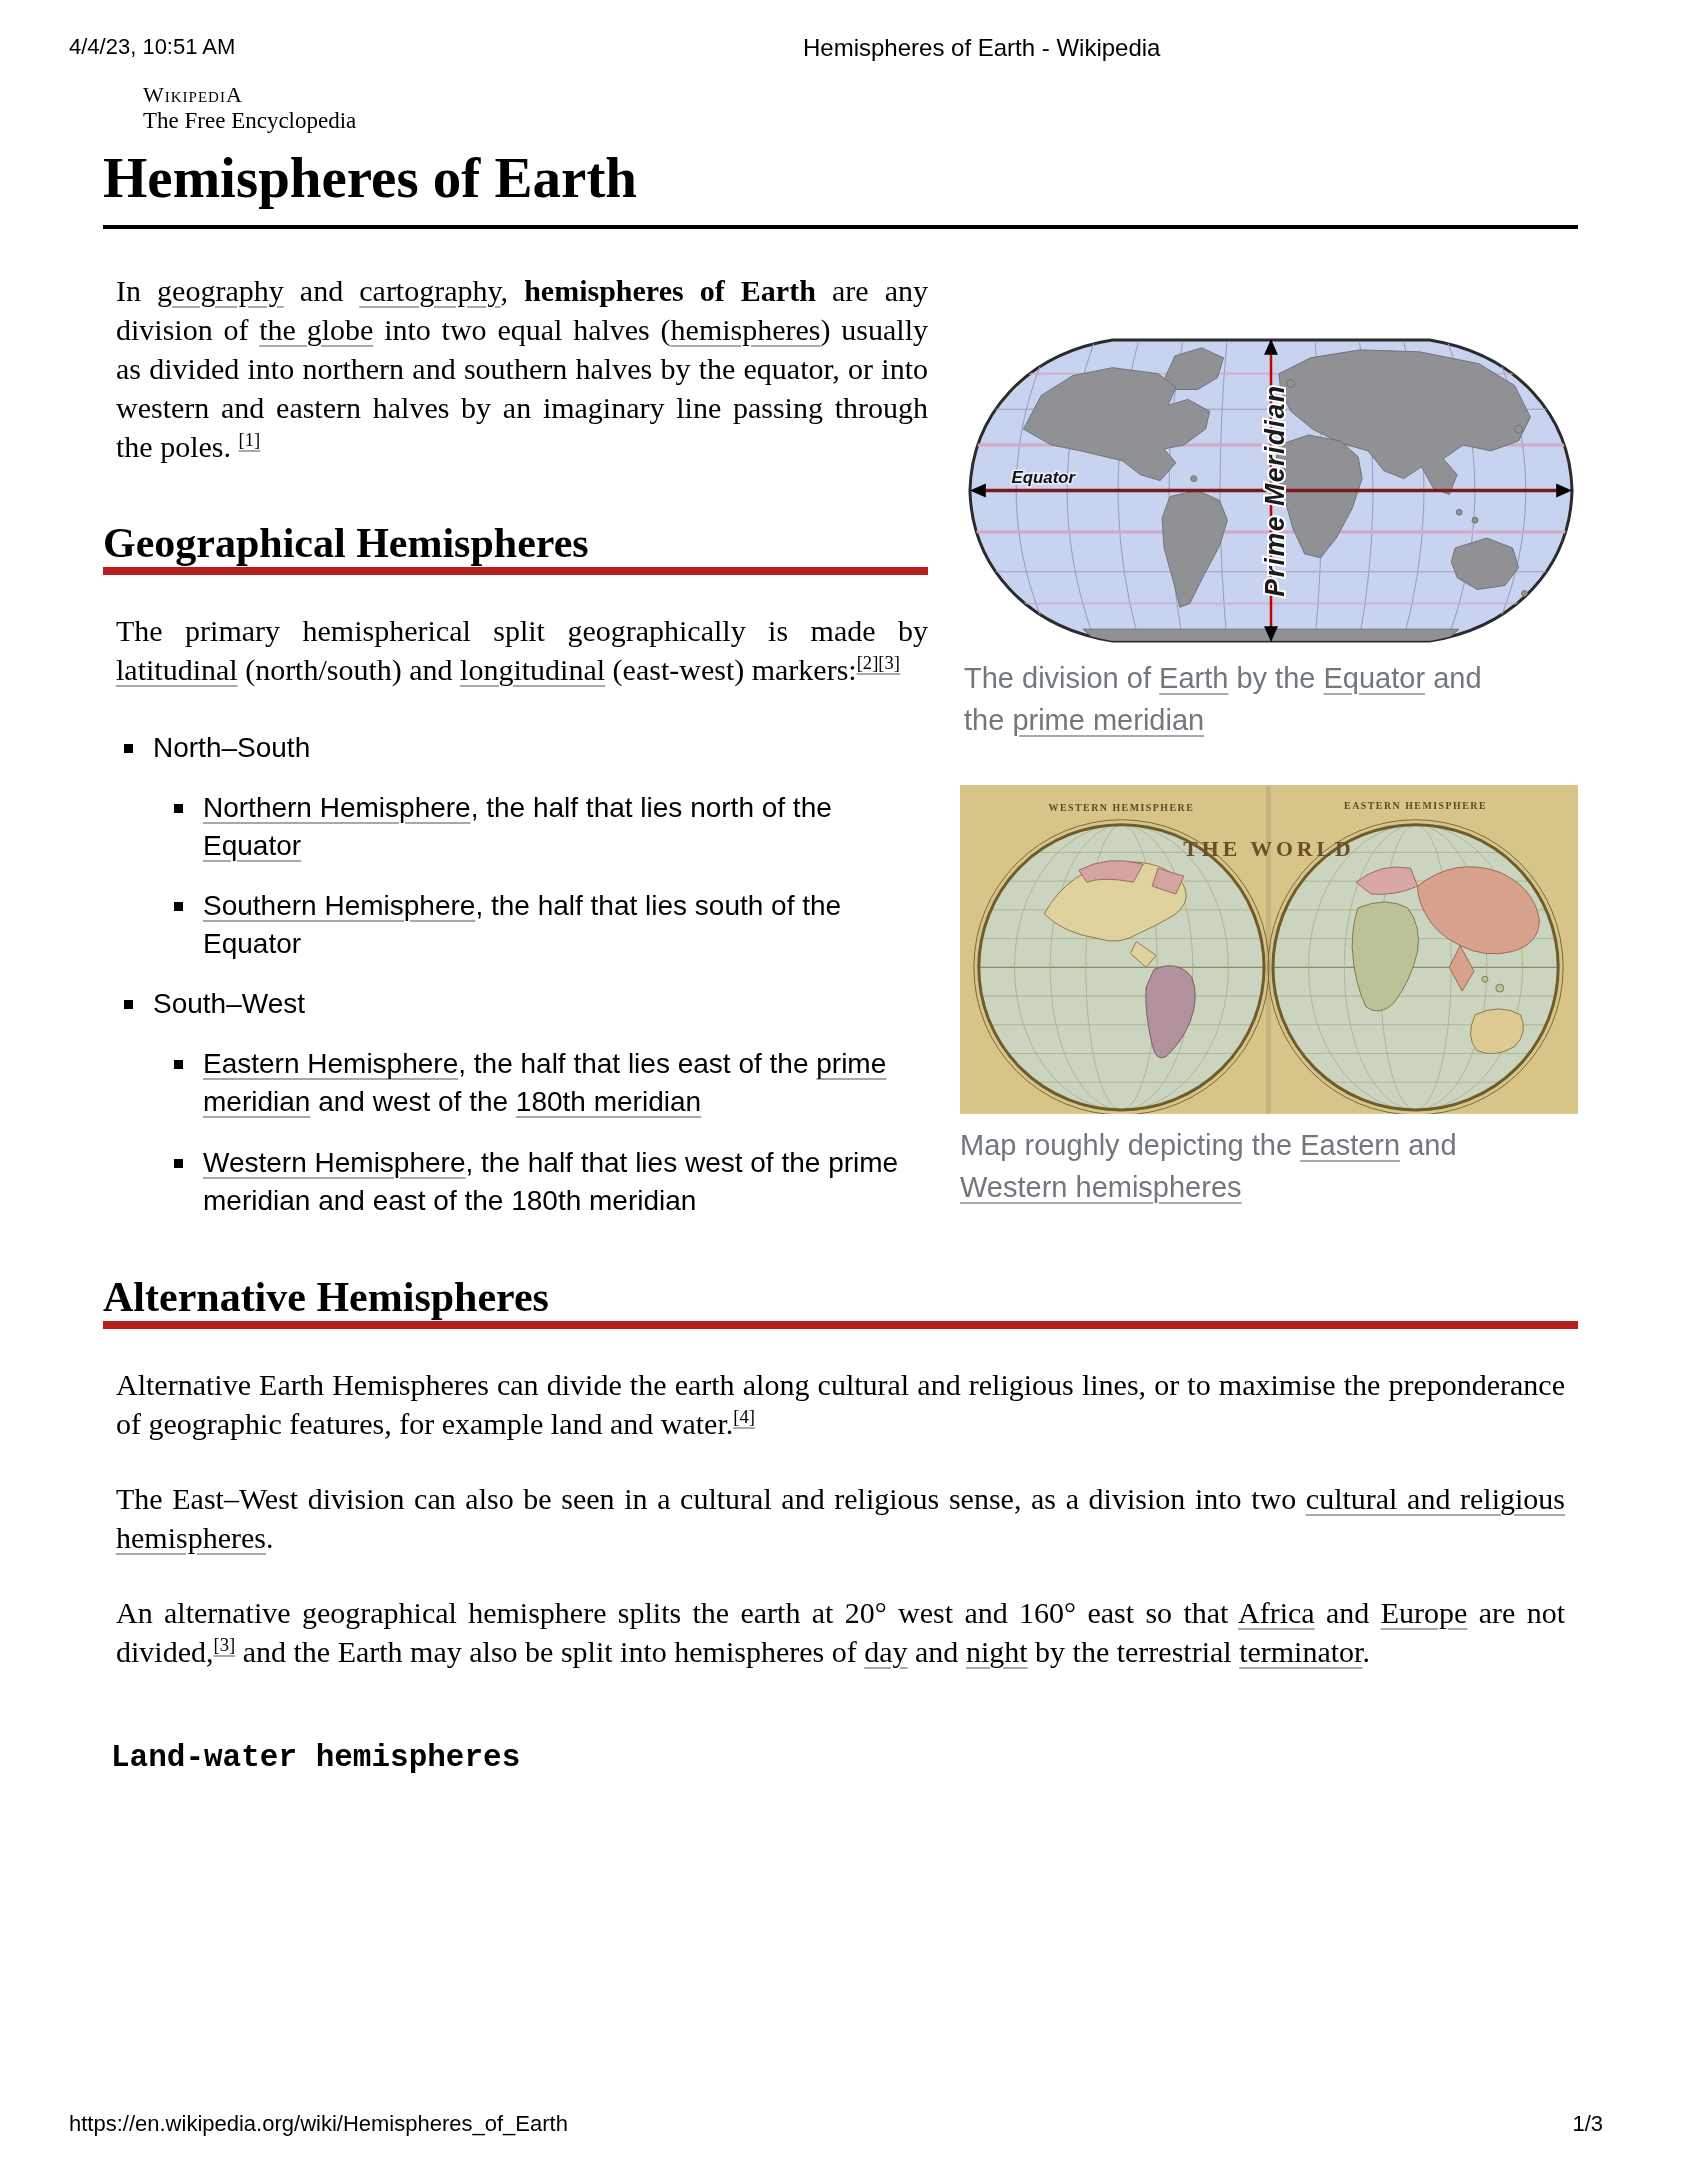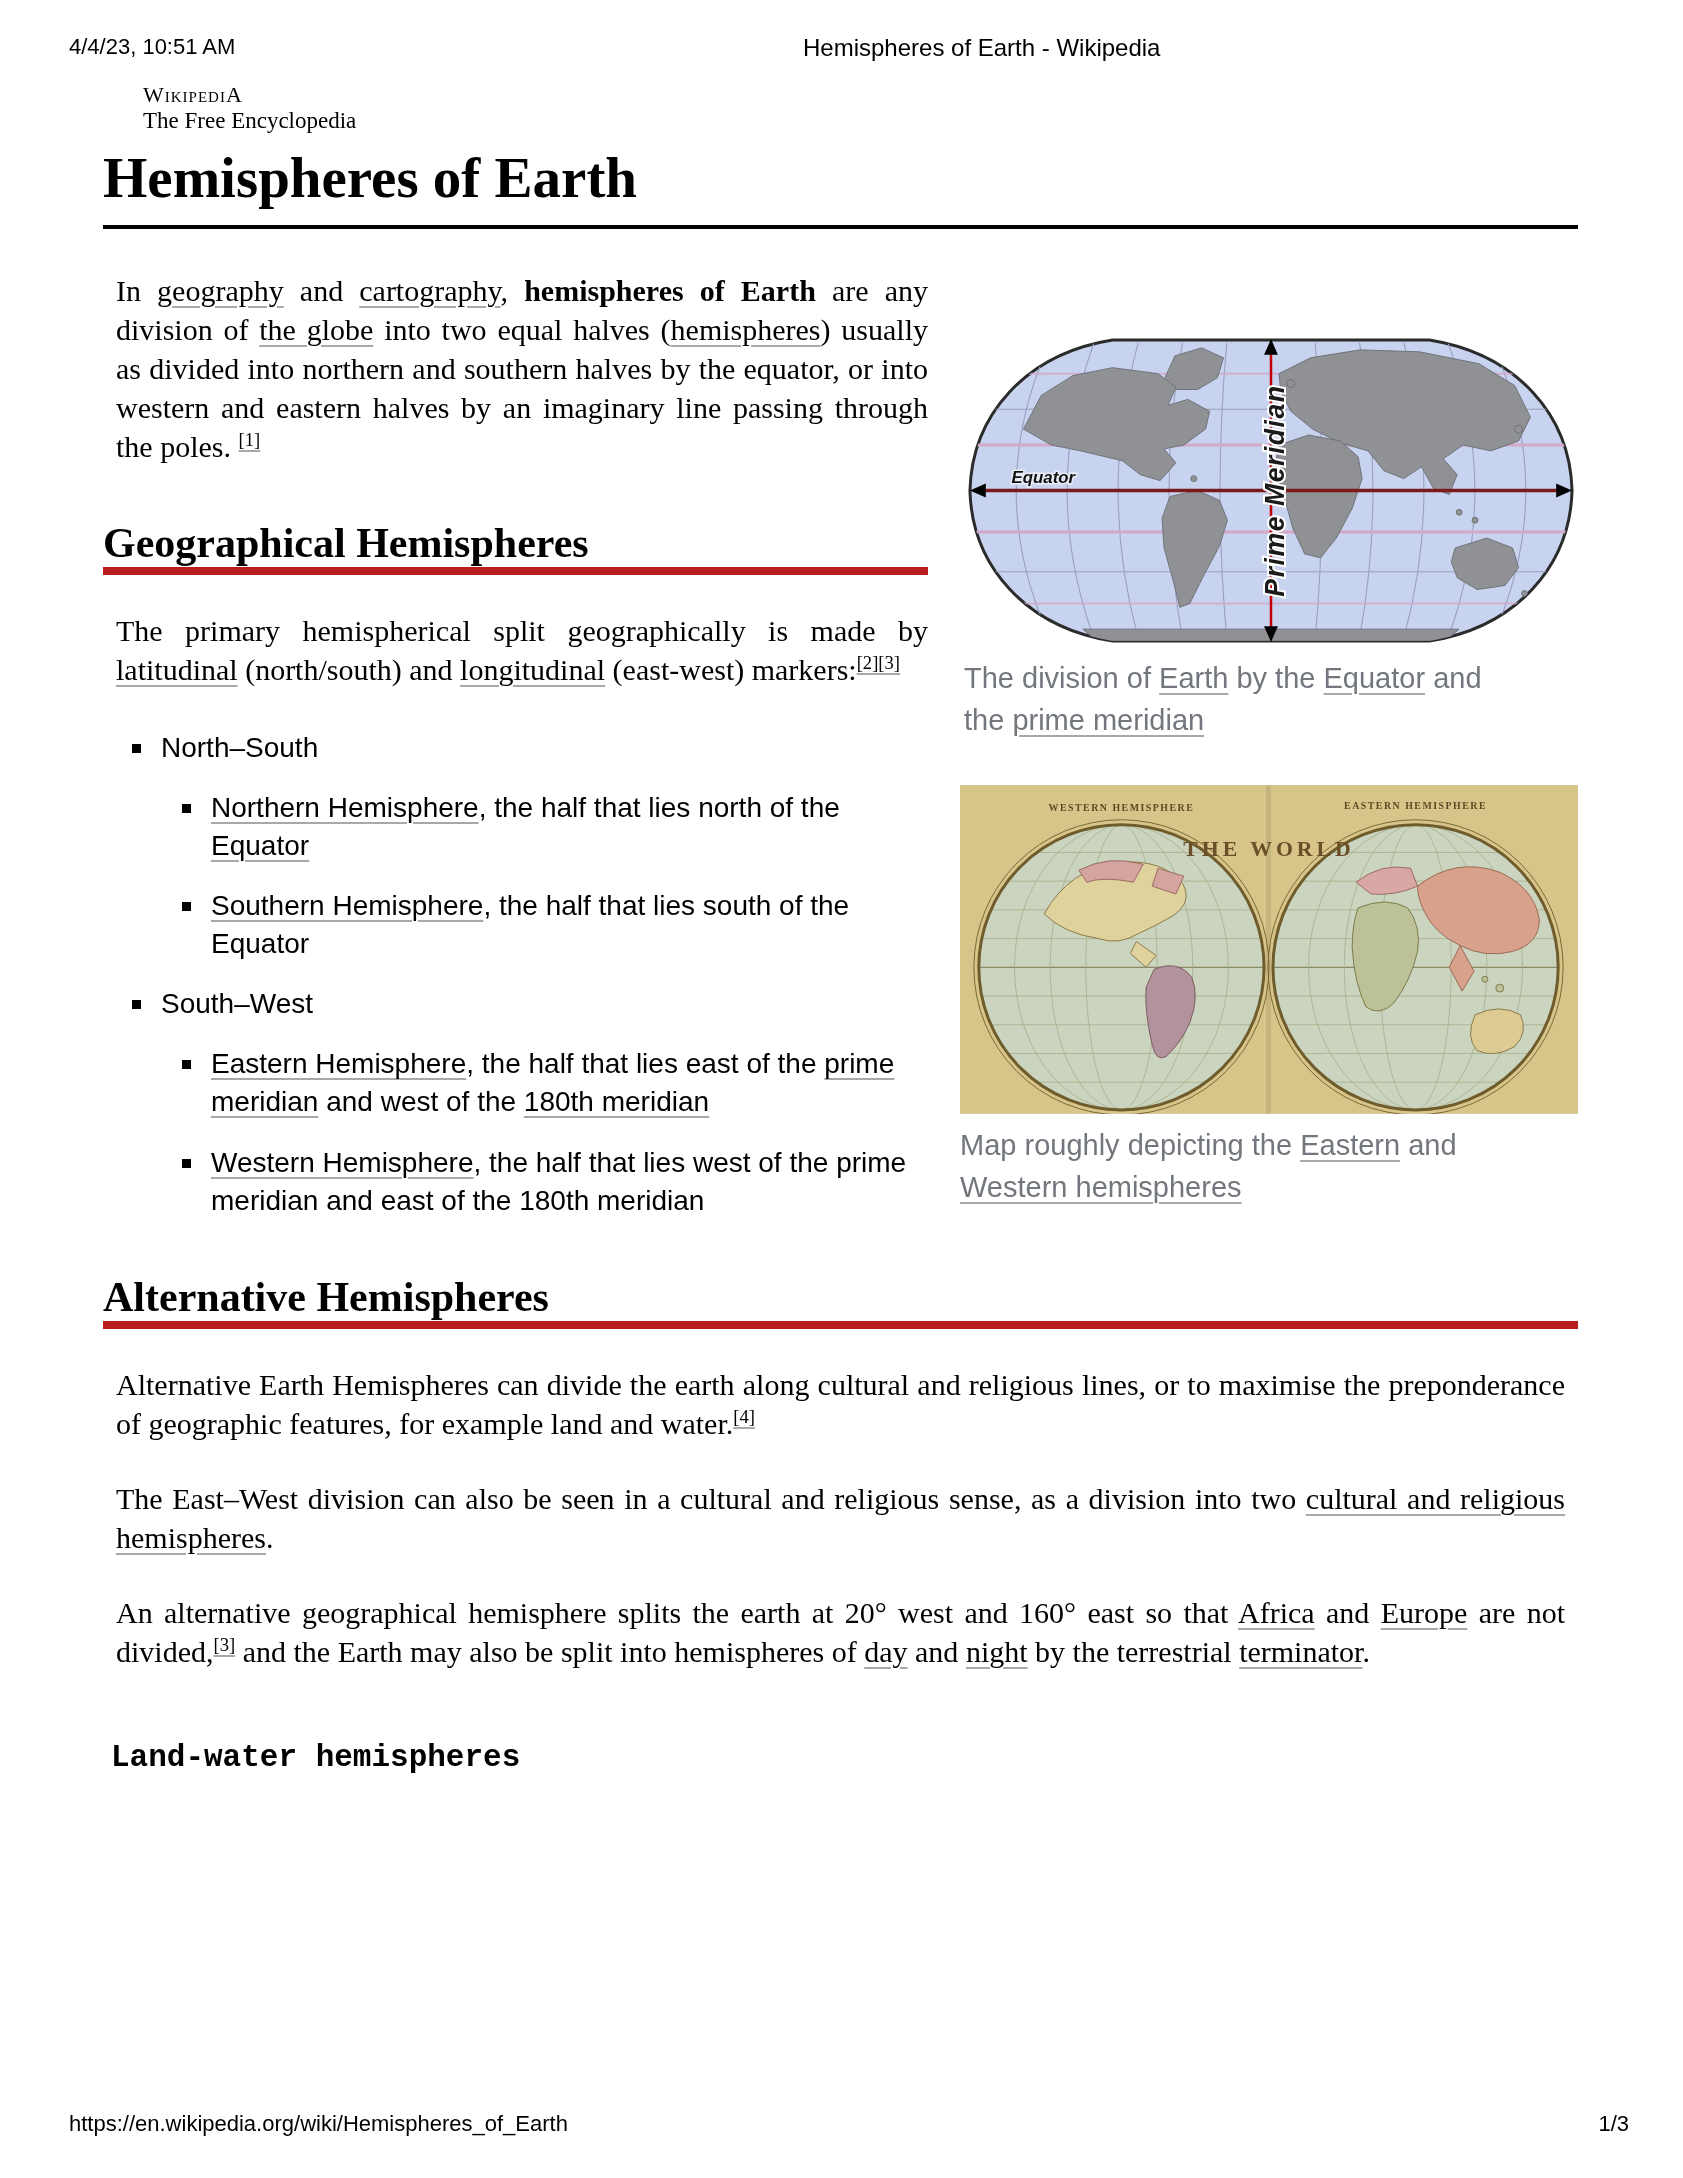--- a/index.html
+++ b/index.html
@@ -3,21 +3,21 @@
 <meta charset="utf-8">
 <style>
   html,body{margin:0;padding:0}
   body{width:1683px;height:2178px;position:relative;overflow:hidden;background:#fff;
        font-family:"Liberation Serif",serif;color:#000}
 
   
   .print-hdr-date{position:absolute;top:34px;left:69px;font-family:"Liberation Sans",sans-serif;font-size:22px}
   .print-hdr-title{position:absolute;top:34px;left:803px;font-family:"Liberation Sans",sans-serif;font-size:24px}
   .print-ftr-url{position:absolute;top:2111px;left:69px;font-family:"Liberation Sans",sans-serif;font-size:22px}
-  .print-ftr-page{position:absolute;top:2111px;right:54px;font-family:"Liberation Sans",sans-serif;font-size:22px}
+  .print-ftr-page{position:absolute;top:2111px;right:80px;font-family:"Liberation Sans",sans-serif;font-size:22px}
 
   .content{margin:0 105px 0 103px}
 
   
   .logo{padding-top:83px;margin-left:40px}
   .logo .wordmark{font-family:"Liberation Serif",serif;font-variant:small-caps;font-size:22px;letter-spacing:1px;line-height:1.1}
   .logo .tagline{font-family:"Liberation Serif",serif;font-size:23px;margin-top:1px}
 
   h1{font-size:57px;line-height:1.2;font-weight:bold;margin:10px 0 0;padding-bottom:12px;
      border-bottom:4px solid #000;overflow:hidden}
@@ -26,21 +26,21 @@
   h3{font-family:Liberation Mono, monospace;font-size:31px;font-weight:bold;margin:69px 8px 0}
 
   .bodytext p{font-size:30px;line-height:1.3;text-align:justify;margin:36px 13px 0}
   .intro{margin-top:42px !important}
 
   .lnk{text-decoration:underline;text-decoration-color:#a8a8a8;text-decoration-thickness:2px;text-underline-offset:5px}
   sup.ref{font-size:0.62em;line-height:0;text-decoration:underline;text-decoration-color:#a8a8a8;
           text-decoration-thickness:1.5px;text-underline-offset:4px}
 
   
-  ul.wlist{list-style:none;margin:40px 8px 0;padding:0;font-family:"Liberation Sans",sans-serif;
+  ul.wlist{list-style:none;margin:40px 0 0;padding:0;font-family:"Liberation Sans",sans-serif;
            font-size:28px;line-height:1.36}
   ul.wlist li{position:relative;padding-left:50px;margin-bottom:22px}
   ul.wlist li::before{content:"";position:absolute;left:21px;top:15px;width:9px;height:9px;background:#000}
   ul.nested{list-style:none;margin:22px 0 0;padding:0}
   .limit-w{max-width:1247px}
 
   
   .figure{float:right;clear:right;width:614px;margin:0 0 24px 36px}
   .fig1{margin-top:63px}
   .fig2{margin-top:20px;width:618px}

